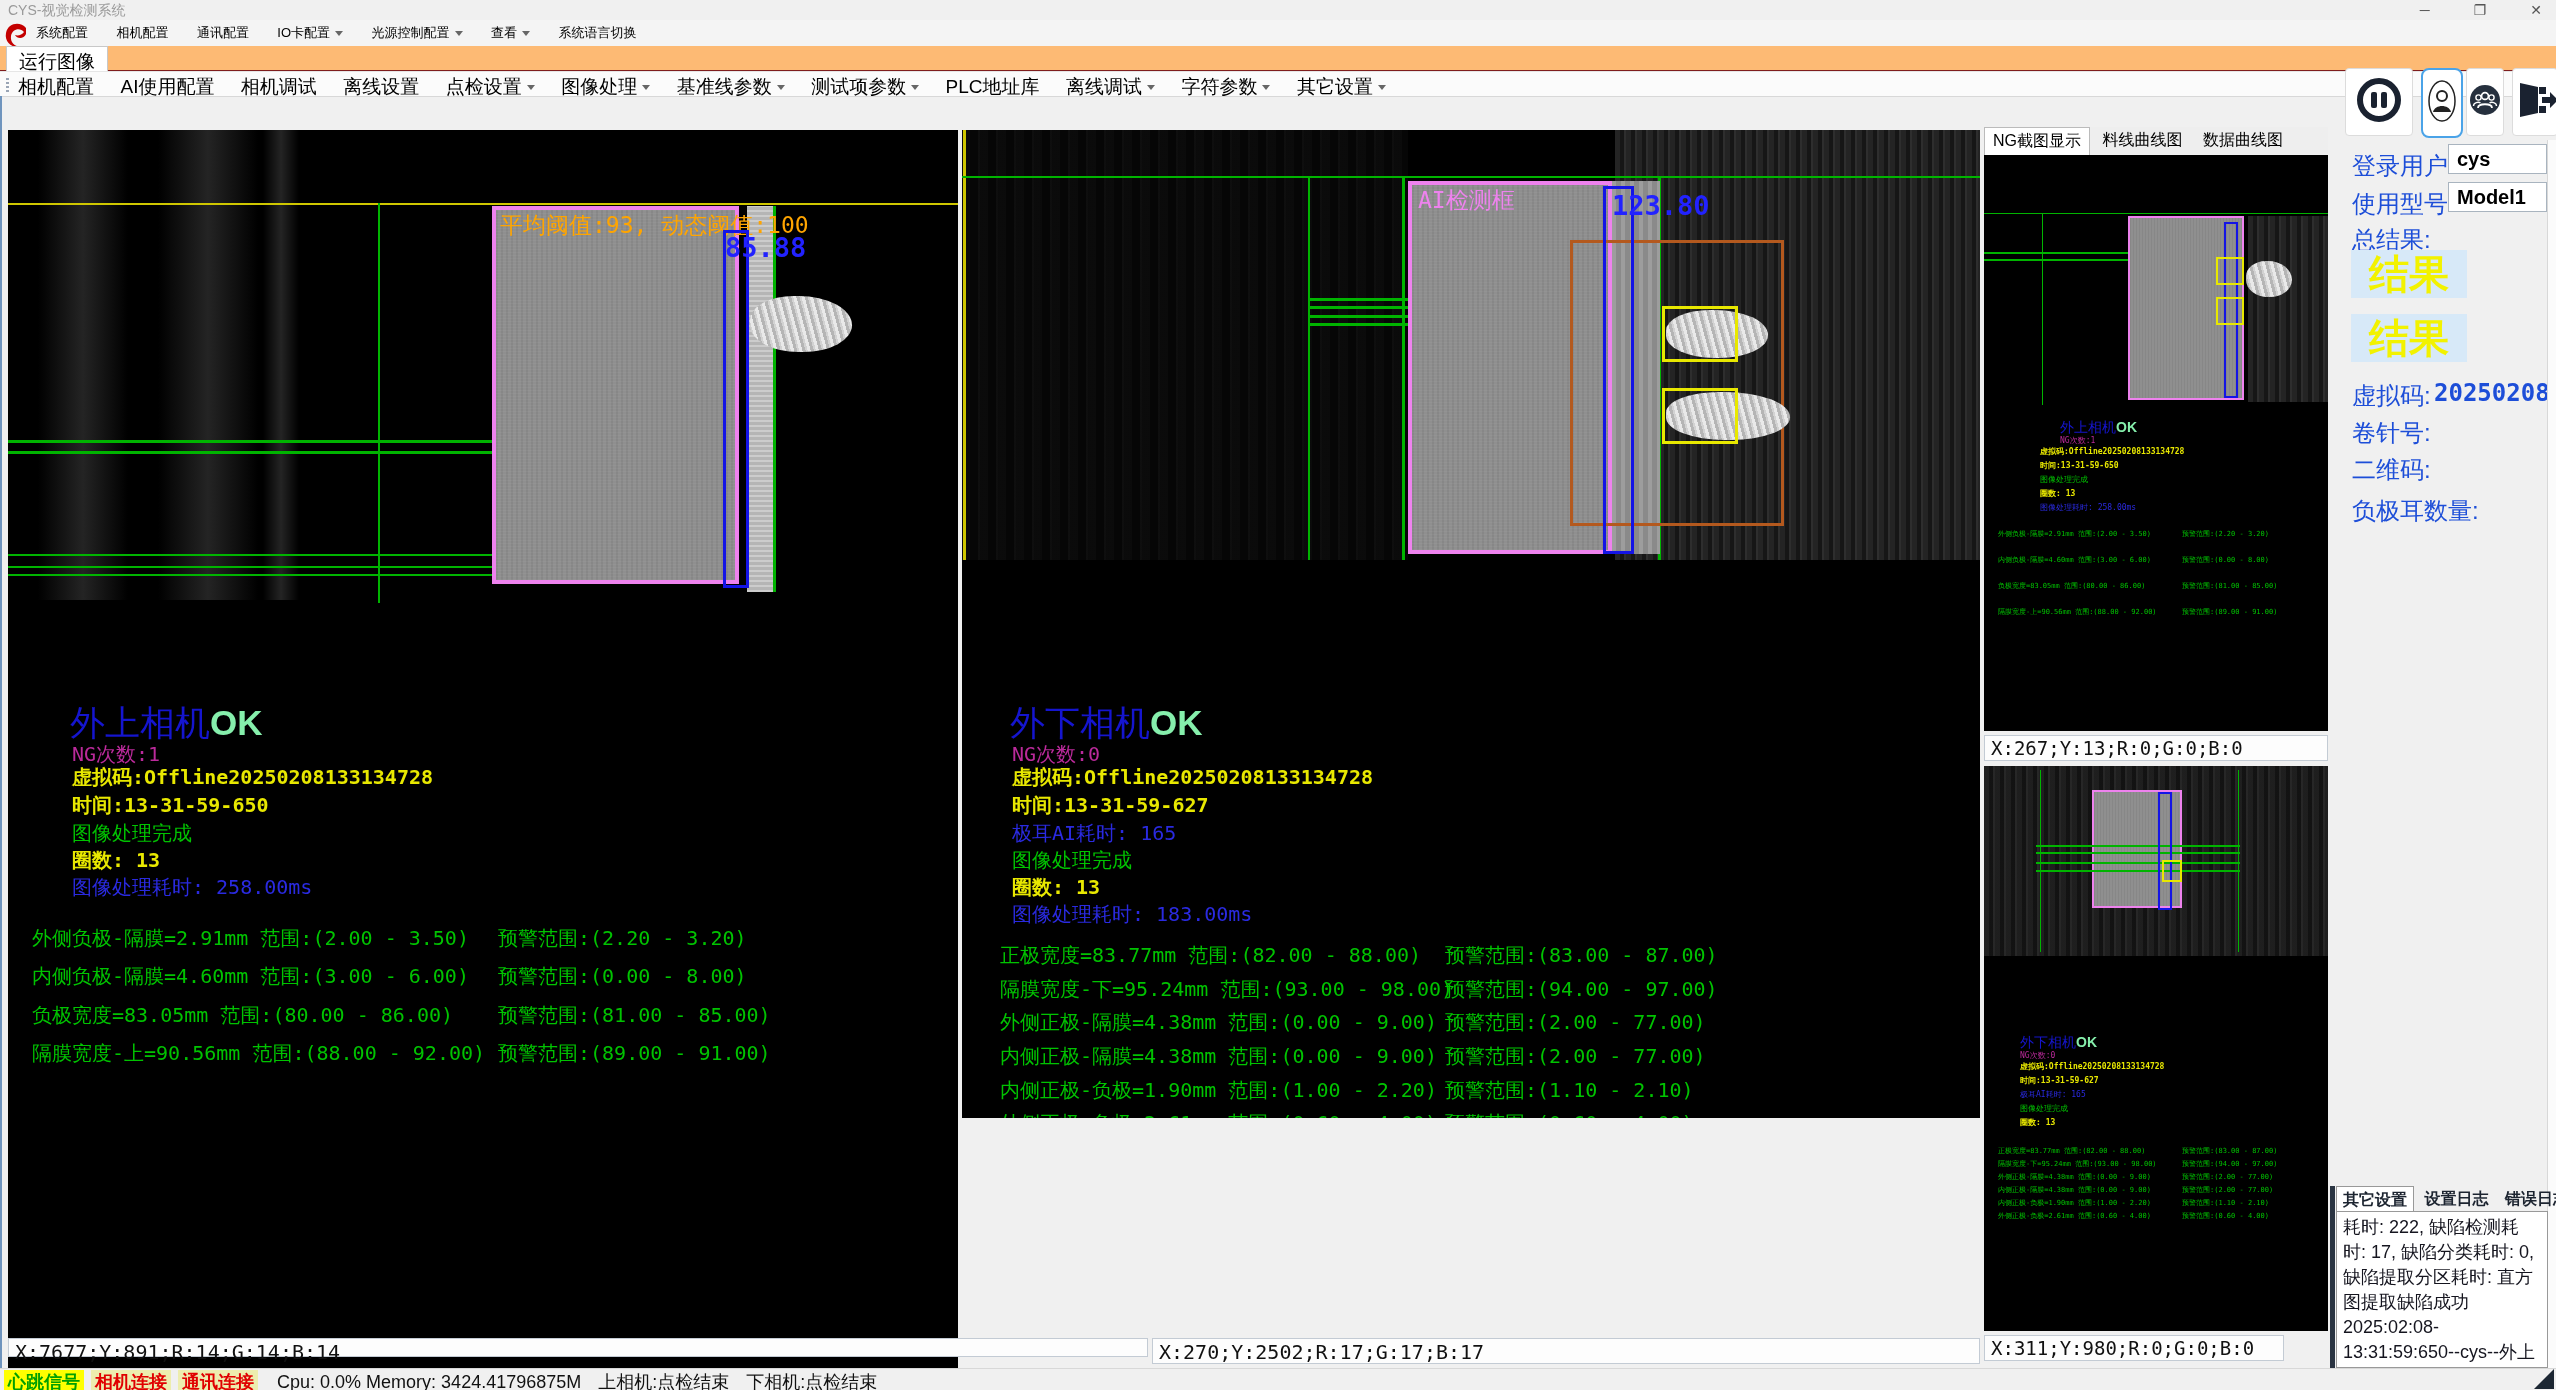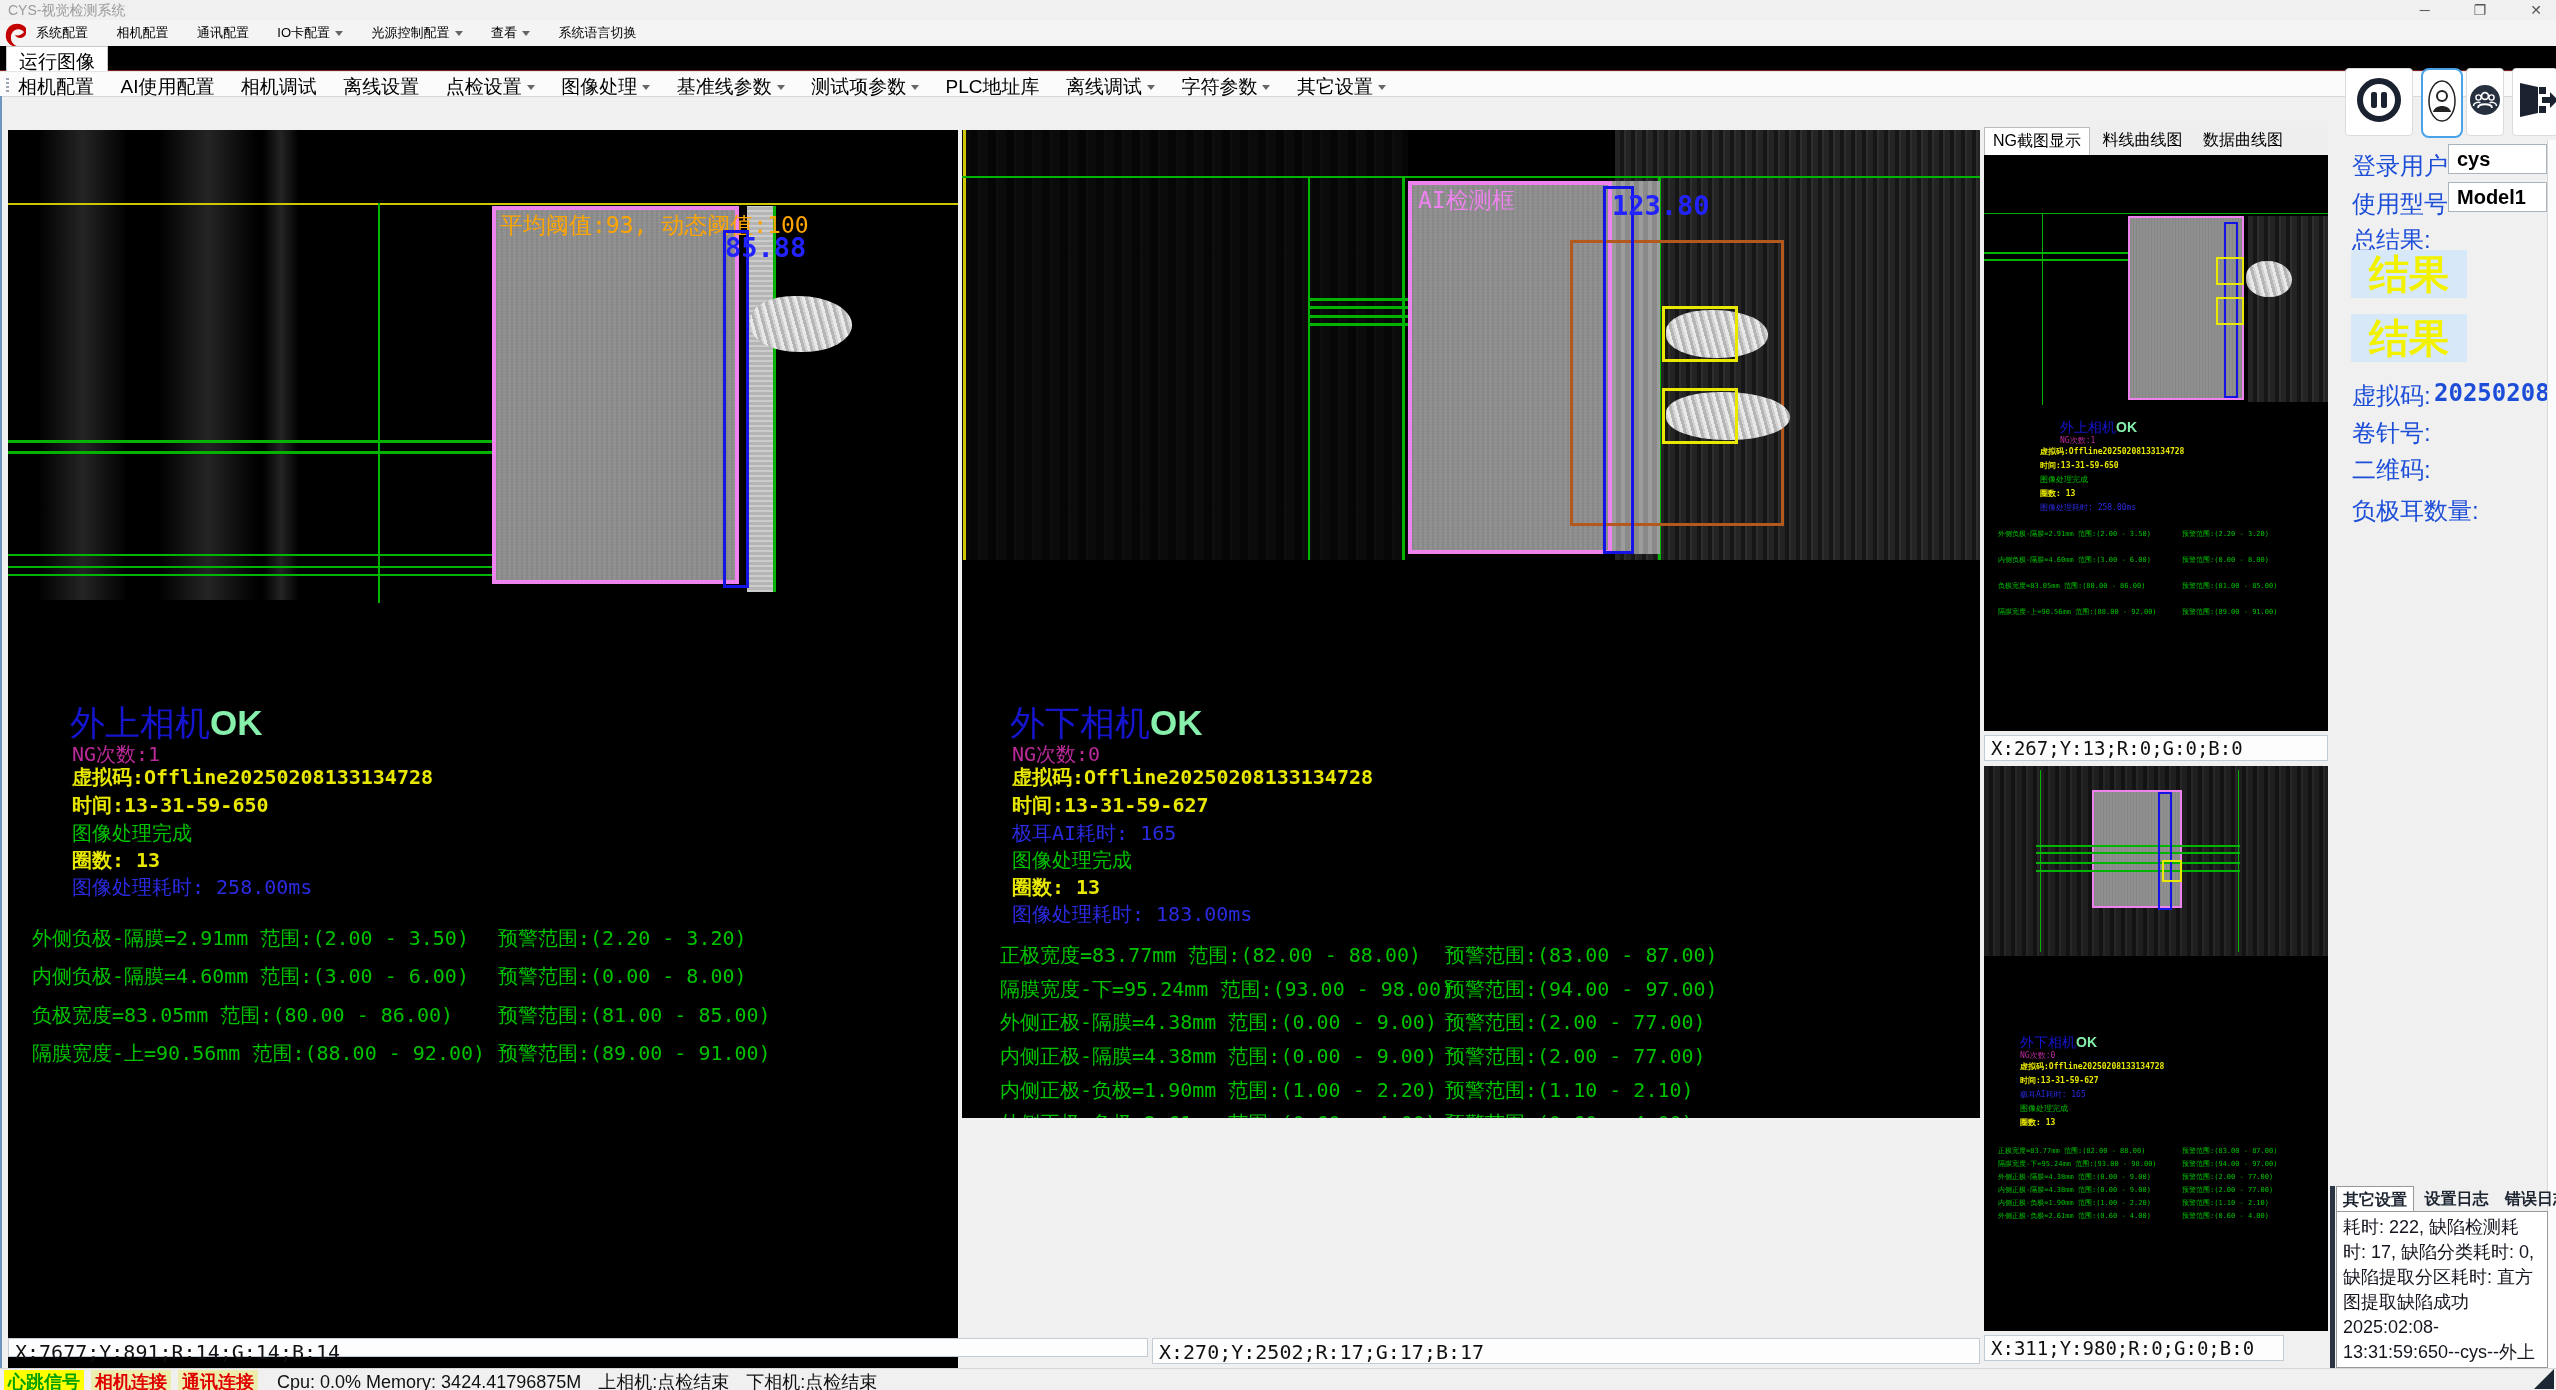--- a/index.html
+++ b/index.html
@@ -8,21 +8,21 @@
   
   .titlebar{left:0;top:0;width:2556px;height:20px;background:#f0f0f0}
   .title-text{position:absolute;left:8px;top:2px;font-size:14px;color:#9a9a9a}
   .wcs{position:absolute;right:14px;top:1px;display:flex;gap:44px;color:#555;font-size:14px}
   .wc{cursor:default;line-height:18px}
   .menubar{left:0;top:20px;width:2556px;height:26px;background:#f4f4f4}
   .logo{position:absolute;left:2px;top:0px}
   .menu-items{position:absolute;left:36px;top:3px;white-space:nowrap}
   .menu-item{display:inline-block;margin-right:24px;font-size:13px;color:#000}
   .darr{display:inline-block;width:0;height:0;border-left:4px solid transparent;border-right:4px solid transparent;border-top:5px solid #666;margin-left:5px;vertical-align:middle}
-  .tabrow{left:0;top:46px;width:2556px;height:24px;background:#000000;border-bottom:5px solid #7f1d1d}
+  .tabrow{left:0;top:46px;width:2556px;height:24px;background:#fdba74;border-bottom:5px solid #7f1d1d}
   .tab-run{position:absolute;left:6px;top:0px;background:#fff;border:1px solid #c8c8c8;border-bottom:none;padding:2px 12px 4px 12px;font-size:19px}
   .toolbar{left:0;top:71px;width:2556px;height:24px;background:#fbfbfb;border-bottom:1px solid #d8d8d8;border-top:1px solid #e6e6e6}
   .grip{position:absolute;left:6px;top:4px;width:3px;height:16px;background:repeating-linear-gradient(0deg,#9aa5b5 0 2px,transparent 2px 4px)}
   .tool-items{position:absolute;left:18px;top:2px;white-space:nowrap}
   .tool-item{display:inline-block;margin-right:22px;font-size:19px;color:#000}
   .leftline{left:0;top:96px;width:2px;height:1272px;background:#6f94bd}
   
   .cam{position:absolute;background:#000;overflow:hidden}
   .ov{position:absolute}
   .mono{font-family:"DejaVu Sans Mono",monospace}

